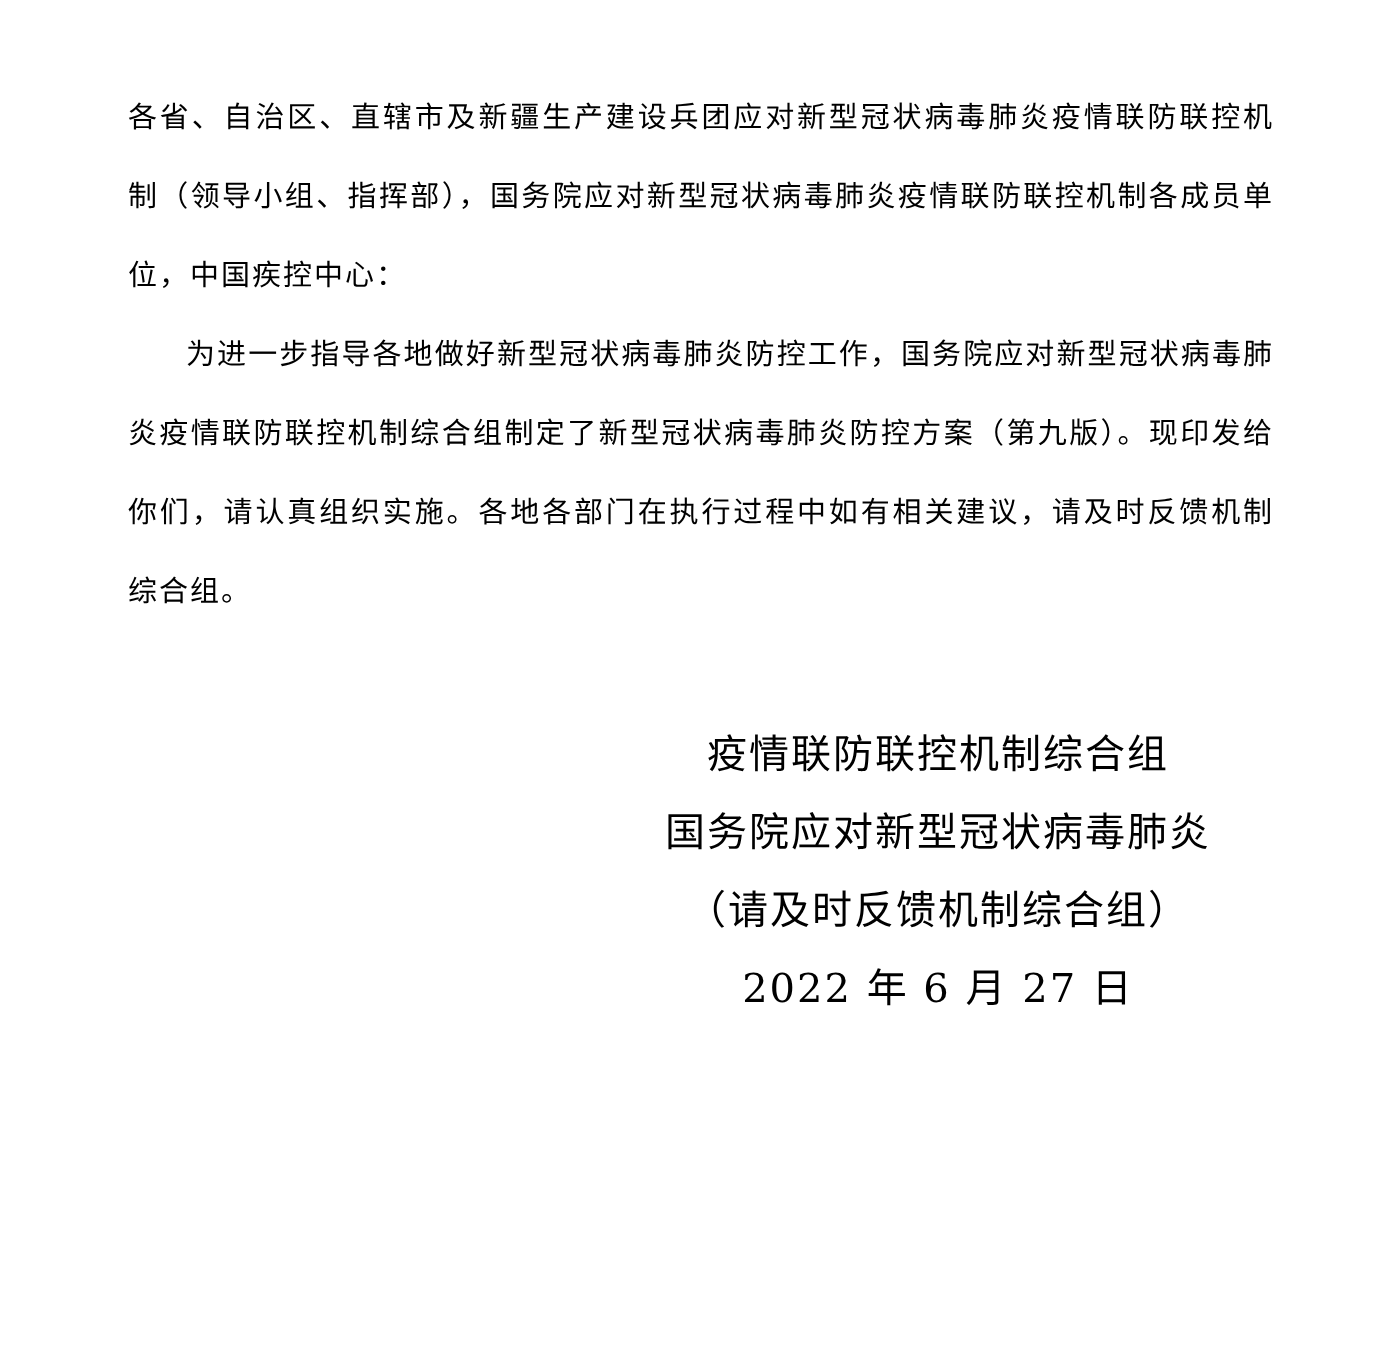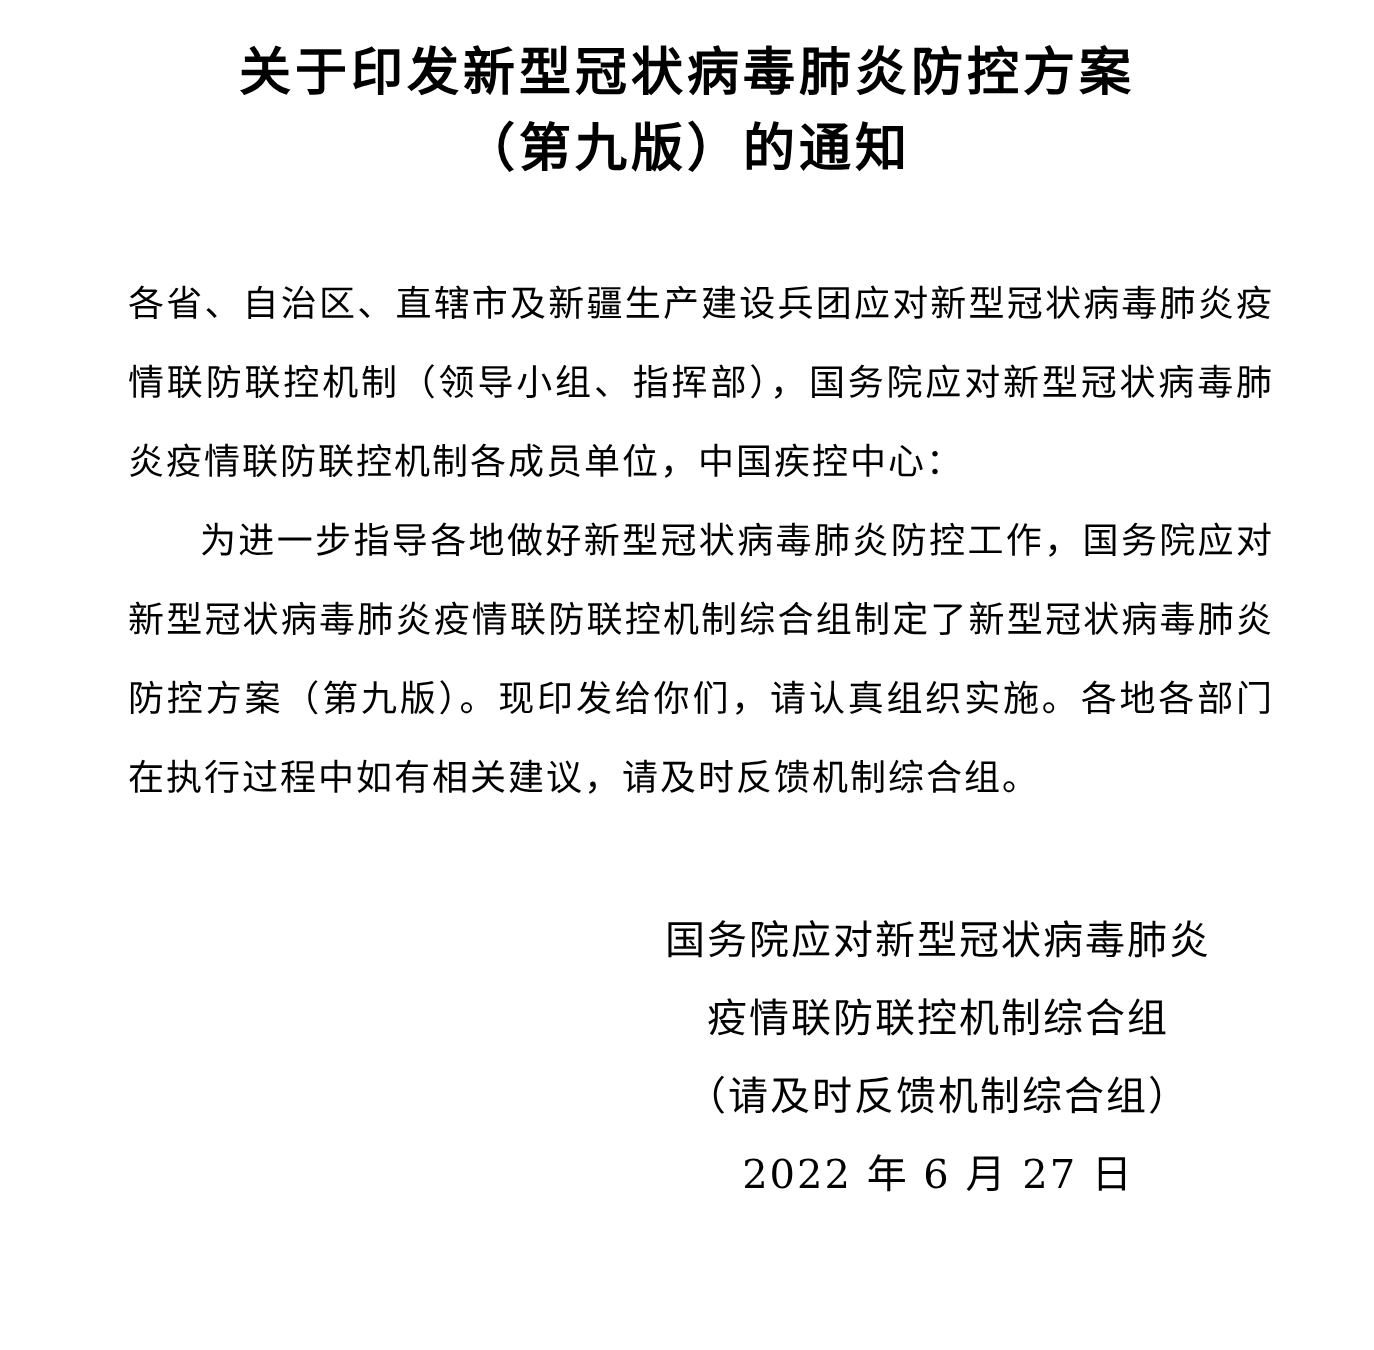--- a/index.html
+++ b/index.html
@@ -20,21 +20,21 @@
     font-family: "DejaVu Sans", "Liberation Sans", sans-serif;
     font-weight: bold;
     font-size: 52px;
     line-height: 76px;
     letter-spacing: 4px;
     color: #000000;
   }
   .doc-body {
     margin: 78px 100px 0 128px;
     font-family: "DejaVu Serif", "Liberation Serif", serif;
-    font-size: 36px;
+    font-size: 29px;
     line-height: 79px;
     letter-spacing: 2px;
     text-align: justify;
     text-justify: inter-character;
     color: #000000;
   }
   .doc-body p.indent {
     text-indent: 2em;
   }
   .signature-block {
@@ -47,30 +47,26 @@
     line-height: 78px;
     letter-spacing: 2px;
     color: #000000;
   }
 </style>
 </head>
 <body>
 
 <div class="page">
 
-  <h1 class="doc-title">
-    <span>关于印发新型冠状病毒肺炎防控方案</span><br>
-    <span>（第九版）的通知</span>
-  </h1>
 
   <div class="doc-body">
     <p>各省、自治区、直辖市及新疆生产建设兵团应对新型冠状病毒肺炎疫情联防联控机制（领导小组、指挥部），国务院应对新型冠状病毒肺炎疫情联防联控机制各成员单位，中国疾控中心：</p>
     <p class="indent">为进一步指导各地做好新型冠状病毒肺炎防控工作，国务院应对新型冠状病毒肺炎疫情联防联控机制综合组制定了新型冠状病毒肺炎防控方案（第九版）。现印发给你们，请认真组织实施。各地各部门在执行过程中如有相关建议，请及时反馈机制综合组。</p>
   </div>
 
   <div class="signature-block">
+    <div>疫情联防联控机制综合组</div>
     <div>国务院应对新型冠状病毒肺炎</div>
-    <div>疫情联防联控机制综合组</div>
     <div>（请及时反馈机制综合组）</div>
     <div>2022 年 6 月 27 日</div>
   </div>
 
 </div>
 
 </body></html>

